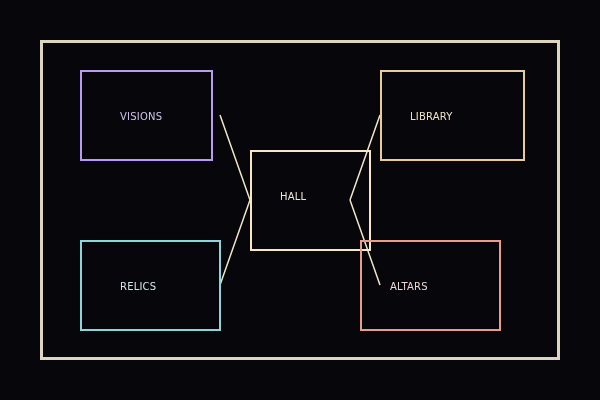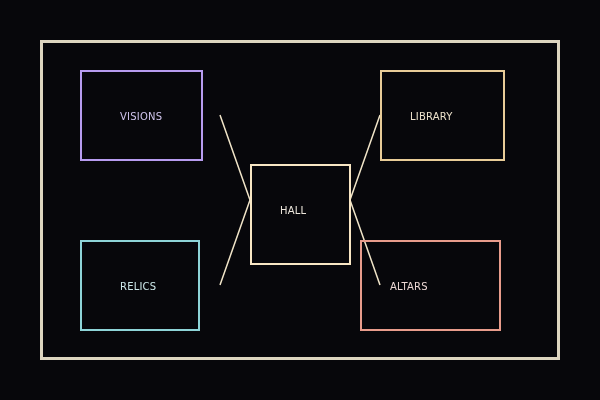--- a/index.html
+++ b/index.html
@@ -14,31 +14,31 @@
 
 <div class="frame"></div>
 
 <svg class="links" width="600" height="400">
   <line x1="220" y1="115" x2="250" y2="200" stroke="#f0e4c8" stroke-width="1.5"></line>
   <line x1="220" y1="285" x2="250" y2="200" stroke="#f0e4c8" stroke-width="1.5"></line>
   <line x1="350" y1="200" x2="380" y2="115" stroke="#f0e4c8" stroke-width="1.5"></line>
   <line x1="350" y1="200" x2="380" y2="285" stroke="#f0e4c8" stroke-width="1.5"></line>
 </svg>
 
-<div class="room" style="left:80px;top:70px;width:123px;height:91px;border-color:#b79cf0;">
+<div class="room" style="left:80px;top:70px;width:133px;height:91px;border-color:#b79cf0;">
   <span class="lbl" style="left:38px;top:39px;color:#cfc4ec;">VISIONS</span>
 </div>
 
-<div class="room" style="left:380px;top:70px;width:125px;height:91px;border-color:#e8cc98;">
+<div class="room" style="left:380px;top:70px;width:145px;height:91px;border-color:#e8cc98;">
   <span class="lbl" style="left:28px;top:39px;color:#ede2cc;">LIBRARY</span>
 </div>
 
-<div class="room" style="left:250px;top:150px;width:101px;height:101px;border-color:#f8e6c4;margin-top:14px;">
+<div class="room" style="left:250px;top:150px;width:121px;height:101px;border-color:#f8e6c4;">
   <span class="lbl" style="left:28px;top:39px;color:#ece6dc;">HALL</span>
 </div>
 
-<div class="room" style="left:80px;top:240px;width:120px;height:91px;border-color:#8ed4d8;text-decoration:underline;">
+<div class="room" style="left:80px;top:240px;width:141px;height:91px;border-color:#8ed4d8;text-decoration:underline;">
   <span class="lbl" style="left:38px;top:39px;color:#cde8ea;">RELICS</span>
 </div>
 
 <div class="room" style="left:360px;top:240px;width:141px;height:91px;border-color:#e89c8c;">
   <span class="lbl" style="left:28px;top:39px;color:#ecd8d4;">ALTARS</span>
 </div>
 
 </body></html>

